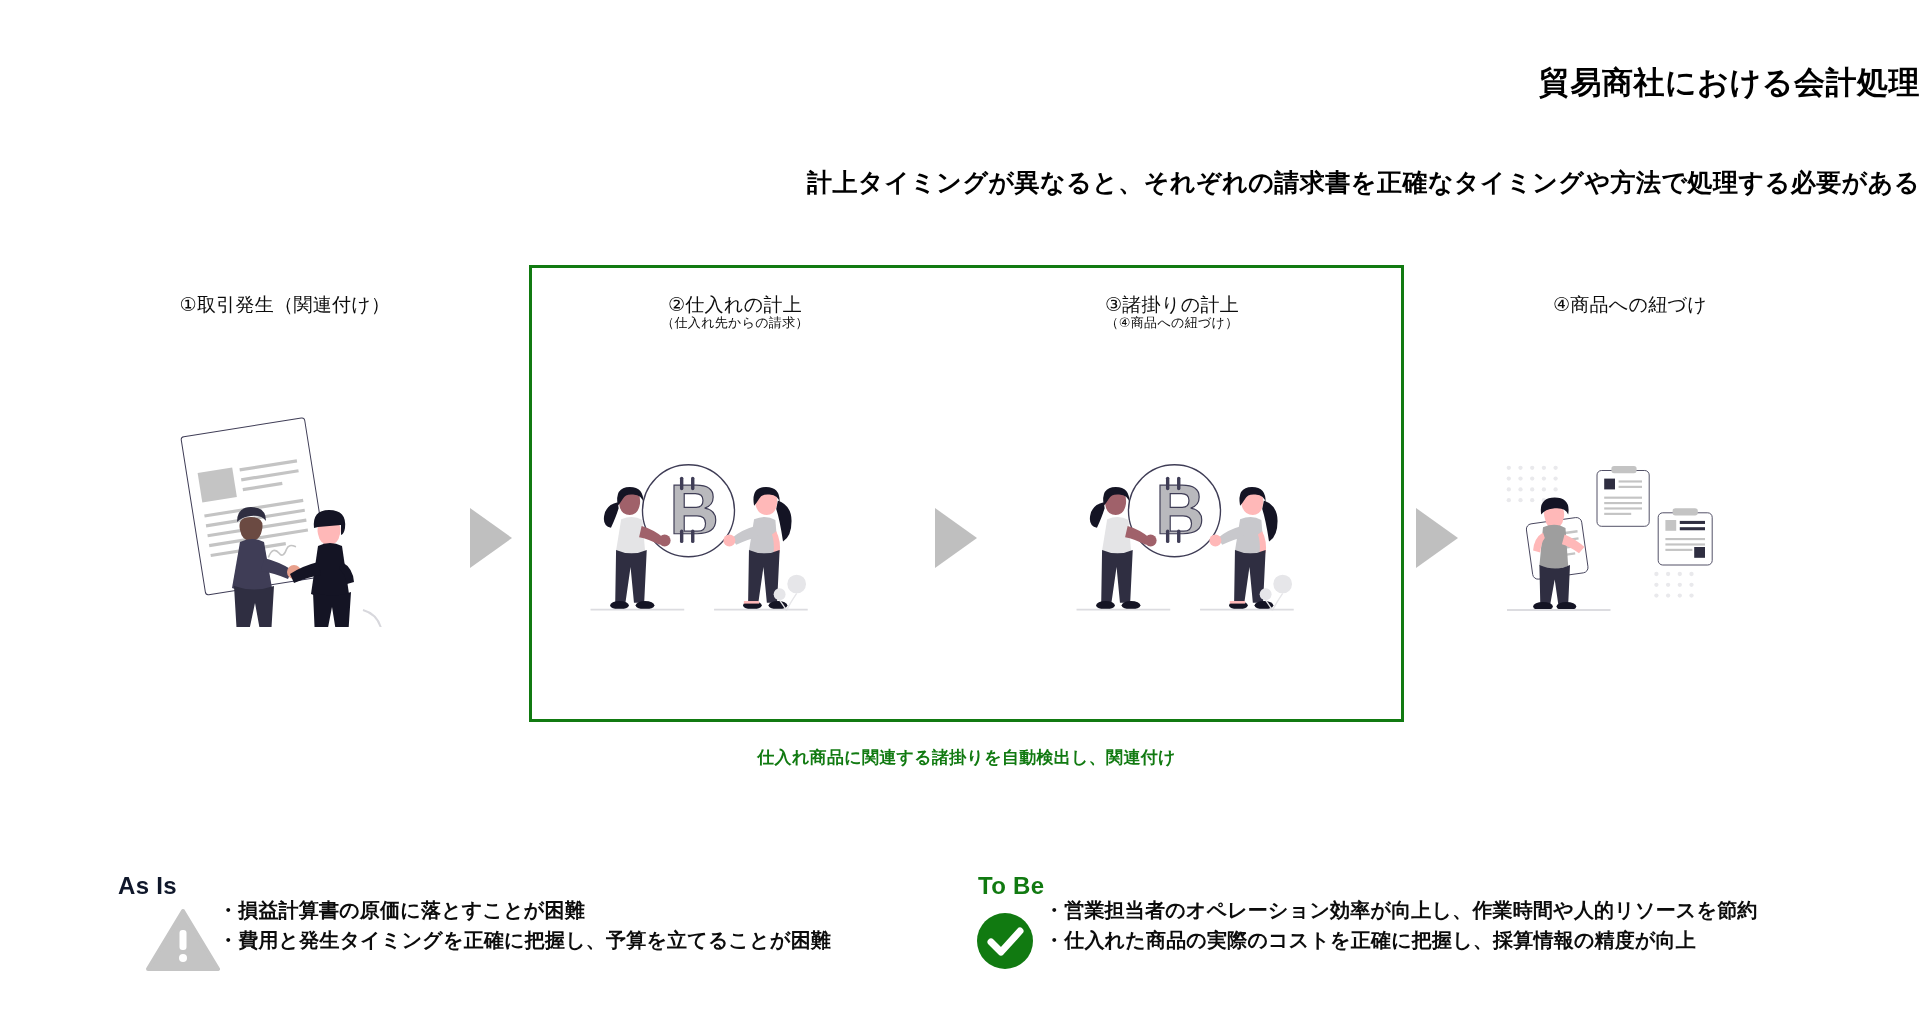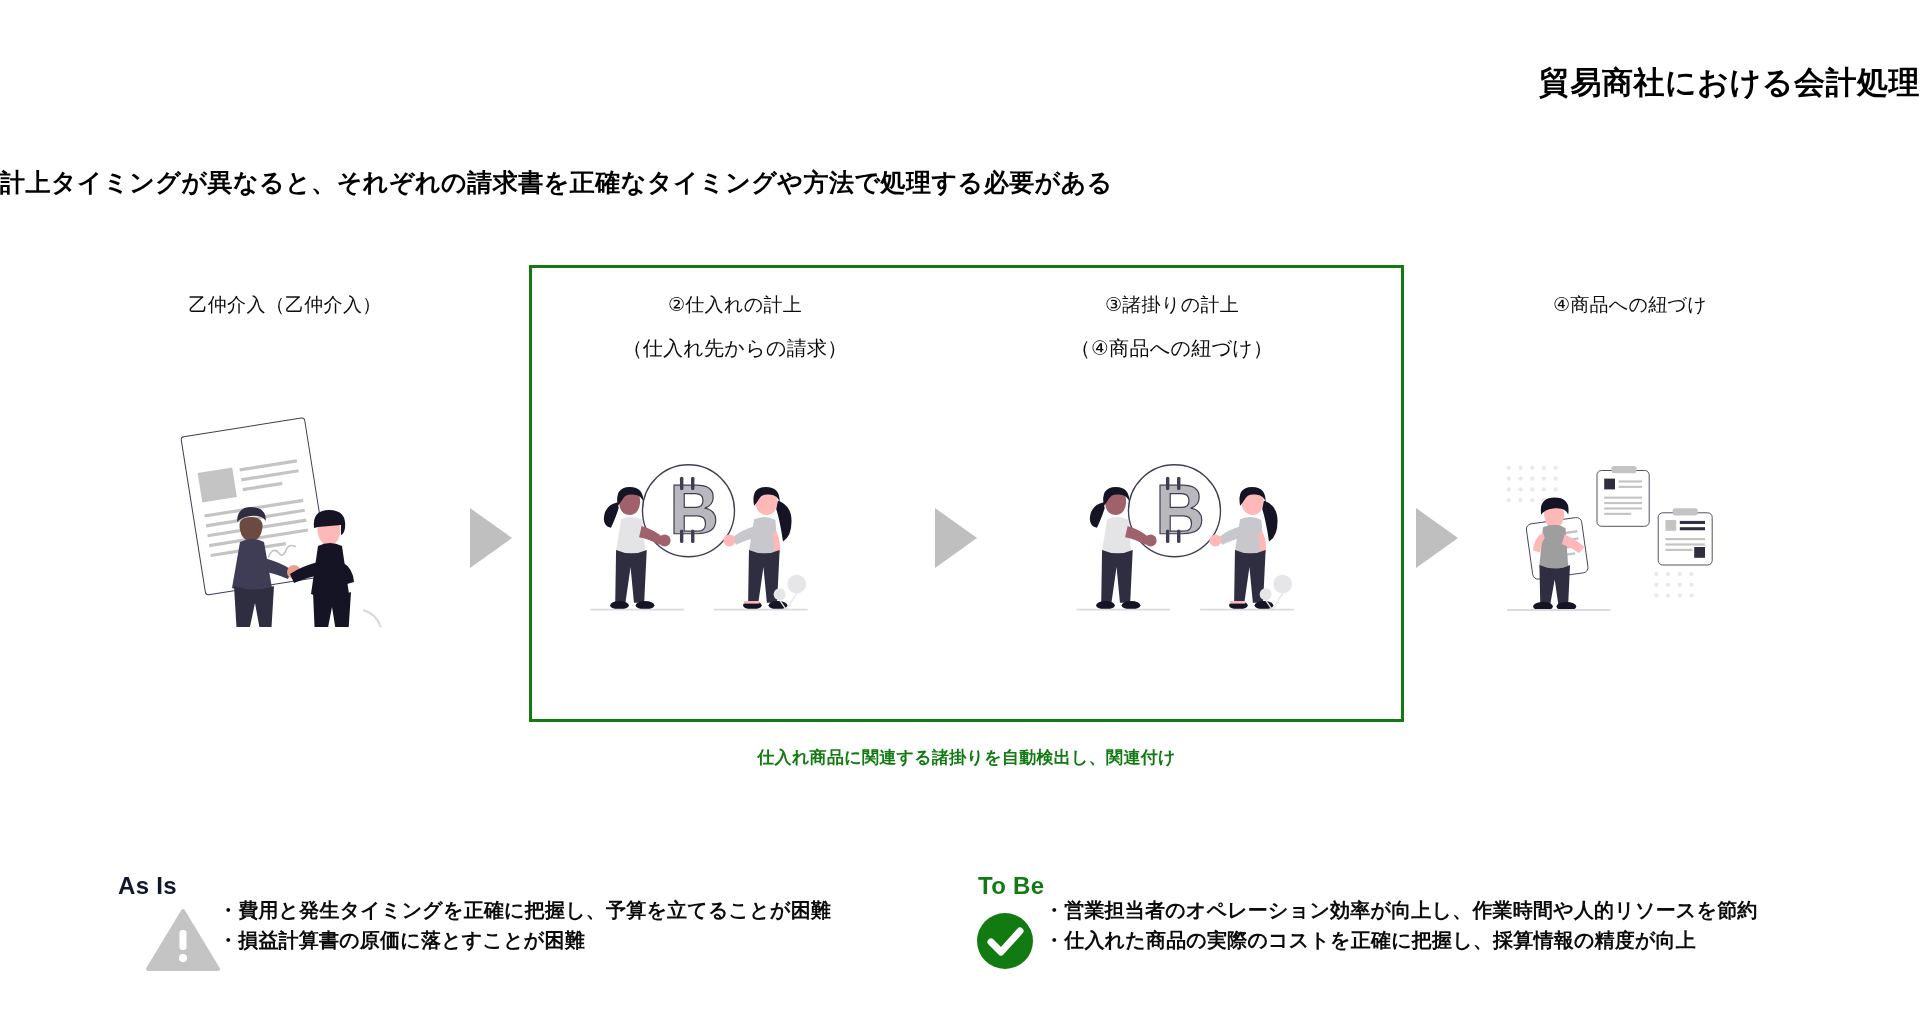--- a/index.html
+++ b/index.html
@@ -25,21 +25,21 @@
     text-align: right;
     font-size: 31px;
     font-weight: bold;
     color: #000000;
     letter-spacing: 0.5px;
   }
   .subtitle {
     position: absolute;
     left: 0; top: 166px;
     width: 1920px;
-    text-align: left;
+    text-align: right;
     font-size: 25px;
     font-weight: bold;
     color: #000000;
     letter-spacing: 0.5px;
   }
 
   
   .green-box {
     position: absolute;
     left: 529px;
@@ -74,22 +74,21 @@
   .step-4 { left: 1460px; }
 
   .step-label {
     font-size: 19px;
     font-weight: normal;
     color: #0c0c0c;
     line-height: 1.0;
     letter-spacing: 0.3px;
   }
   .step-sublabel {
-    margin-top: 21px;
-    font-size: 20px;
+    font-size: 13px;
     font-weight: normal;
     color: #0c0c0c;
     letter-spacing: 0.3px;
   }
 
   
   .illus {
     position: absolute;
   }
   .illus-1 { left: 168px; top: 412px; }
@@ -142,21 +141,21 @@
 
 <div class="slide">
 
   <div class="title">貿易商社における会計処理</div>
   <div class="subtitle">計上タイミングが異なると、それぞれの請求書を正確なタイミングや方法で処理する必要がある</div>
 
   <div class="green-box"></div>
   <div class="green-caption">仕入れ商品に関連する諸掛りを自動検出し、関連付け</div>
 
   <div class="step step-1">
-    <div class="step-label">乙仲介入（乙仲介入）</div>
+    <div class="step-label">①取引発生（関連付け）</div>
   </div>
 
   <div class="step step-2">
     <div class="step-label">②仕入れの計上</div>
     <div class="step-sublabel">（仕入れ先からの請求）</div>
   </div>
 
   <div class="step step-3">
     <div class="step-label">③諸掛りの計上</div>
     <div class="step-sublabel">（④商品への紐づけ）</div>
@@ -402,22 +401,22 @@
     <span class="warn-icon">
       <svg width="74" height="64" viewBox="0 0 74 64" xmlns="http://www.w3.org/2000/svg">
         <path d="M37 3 L72 61 L2 61 Z" fill="#c4c4c4" stroke="#c4c4c4" stroke-width="4" stroke-linejoin="round"></path>
         <rect x="33.5" y="22" width="7" height="20" rx="3" fill="#ffffff"></rect>
         <circle cx="37" cy="50" r="4" fill="#ffffff"></circle>
       </svg>
     </span>
   </div>
 
   <div class="bullet-list asis-list">
+    <span class="bullet-row">・損益計算書の原価に落とすことが困難</span>
     <span class="bullet-row">・費用と発生タイミングを正確に把握し、予算を立てることが困難</span>
-    <span class="bullet-row">・損益計算書の原価に落とすことが困難</span>
   </div>
 
   <div class="tobe-block">
     <div class="block-heading tobe-heading">To Be</div>
     <span class="check-icon">
       <svg width="62" height="62" viewBox="0 0 62 62" xmlns="http://www.w3.org/2000/svg">
         <circle cx="31" cy="31" r="28" fill="#117a11"></circle>
         <path d="M17 32 L27 42 L46 21" fill="none" stroke="#ffffff" stroke-width="7" stroke-linecap="round" stroke-linejoin="round"></path>
       </svg>
     </span>

